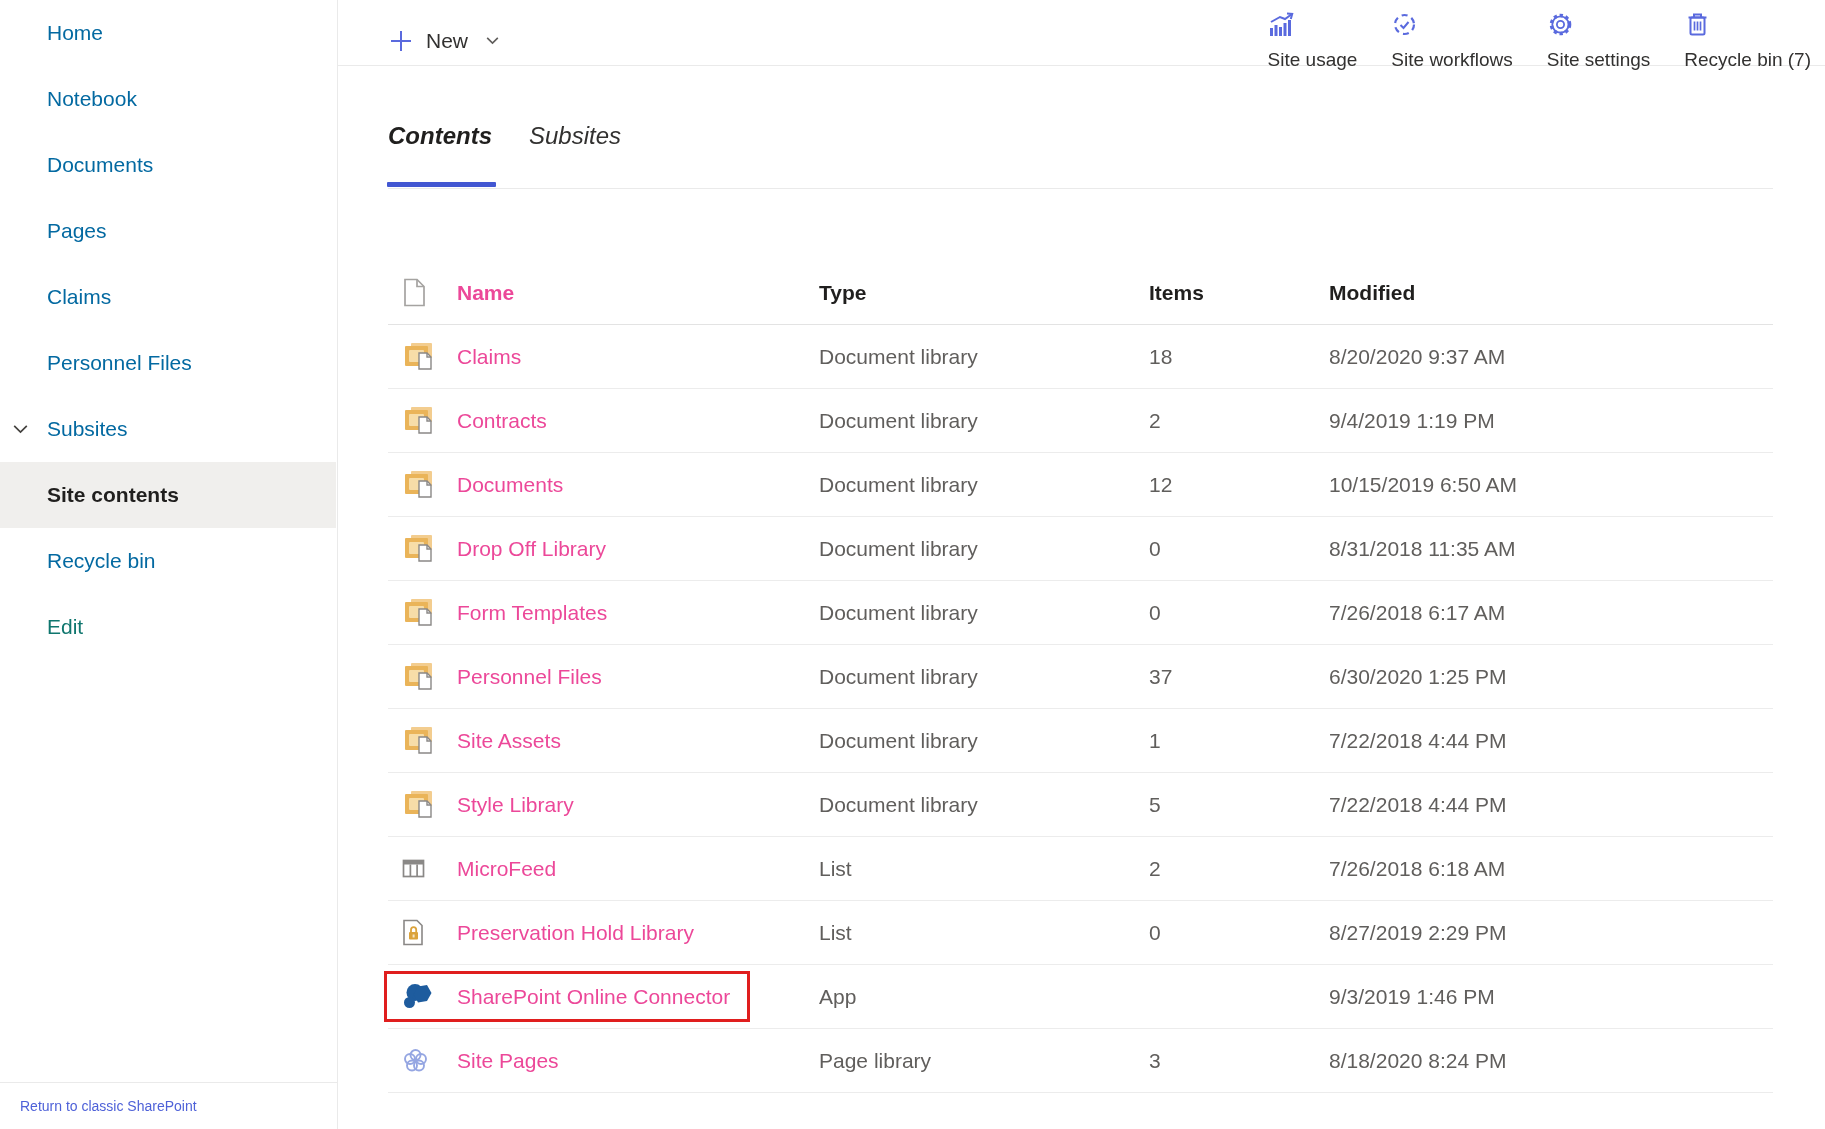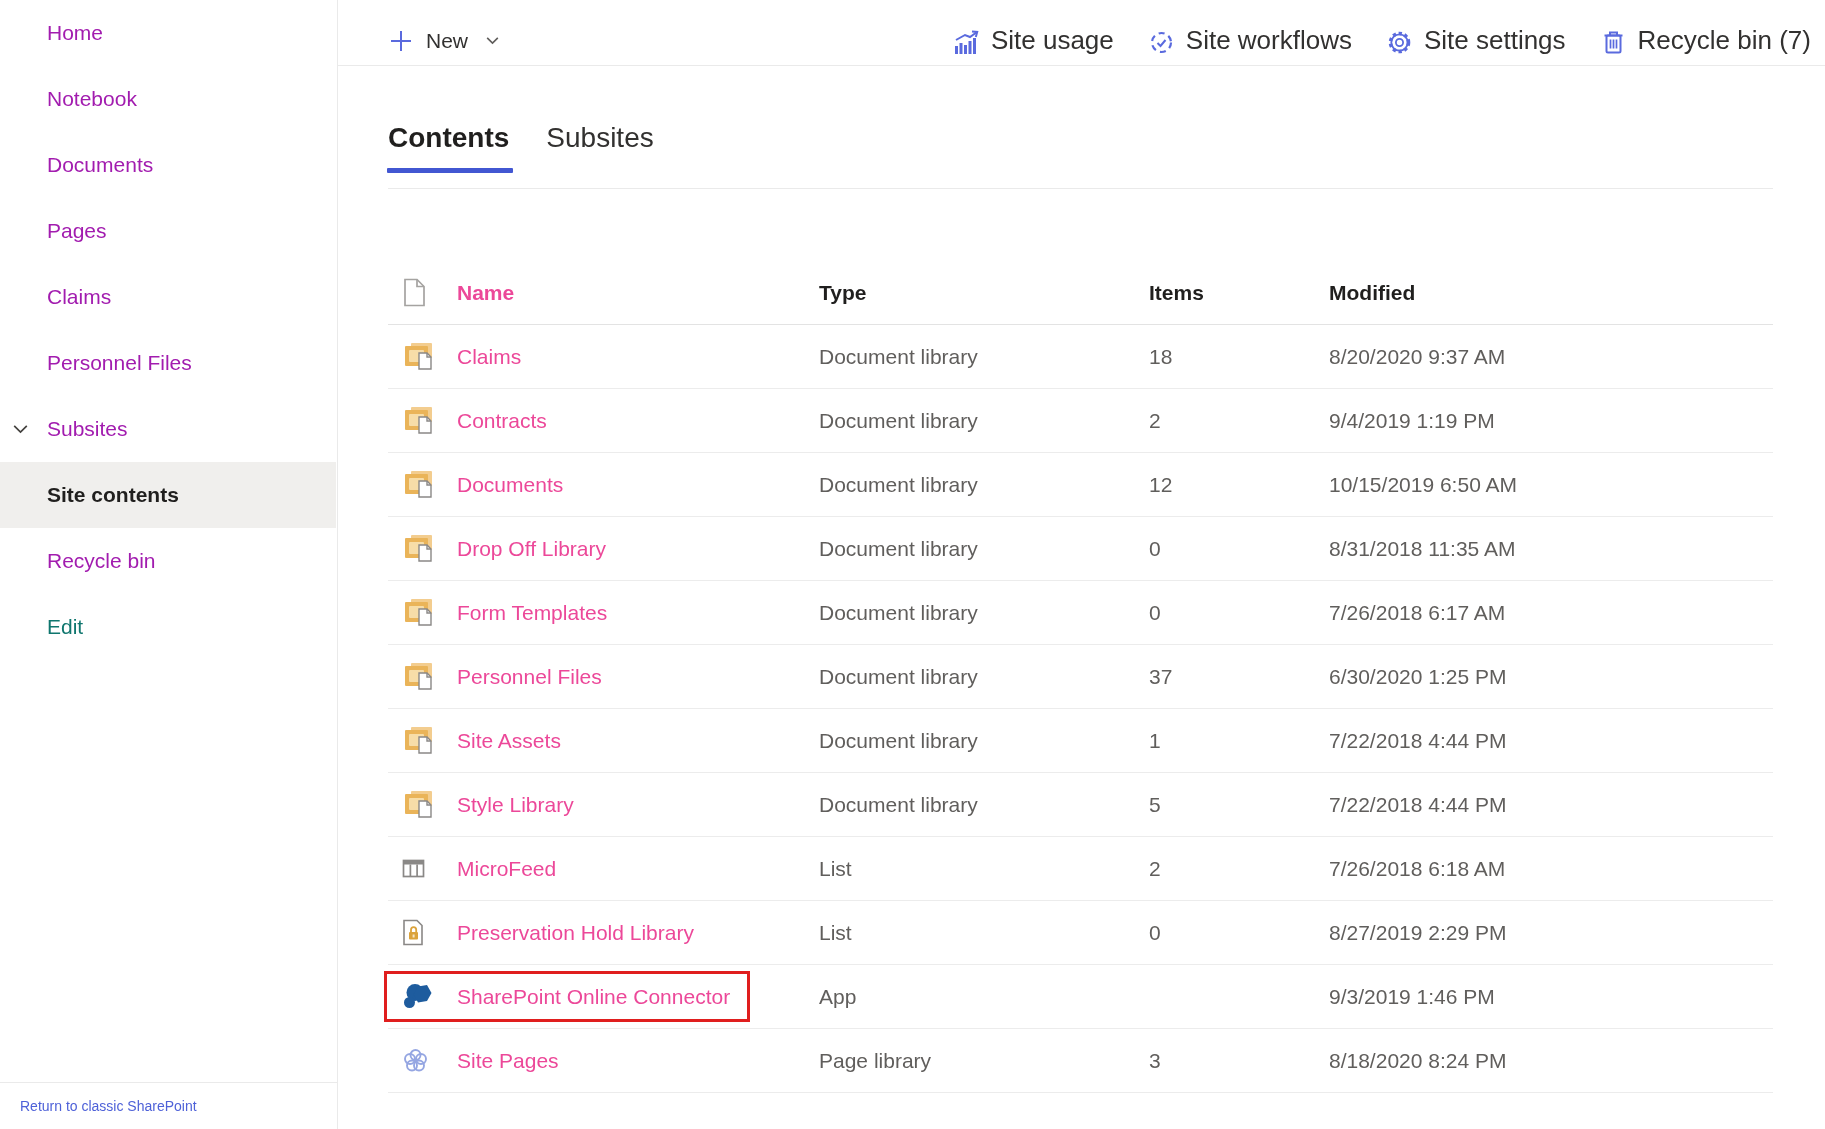--- a/index.html
+++ b/index.html
@@ -13,21 +13,21 @@
   }
 
   
   .sidebar {
     position:absolute; left:0; top:0; width:338px; height:1129px;
     border-right:1px solid #eaeaea; background:#fff;
   }
   .nav { position:absolute; top:0; left:0; right:1px; }
   .nav-item {
     height:66px; display:flex; align-items:center;
-    padding-left:47px; font-size:21px; color:#a21caf;
+    padding-left:47px; font-size:21px; color:#0369a1;
     position:relative; cursor:pointer; white-space:nowrap;
   }
   .nav-item.selected { background:#f0efed; font-weight:bold; color:#201f1e; }
   .nav-item.link { color:#0f766e; }
   .nav-item .chev { position:absolute; left:10px; top:50%; transform:translateY(-50%); display:flex; }
   .sidebar-footer {
     position:absolute; left:0; bottom:0; width:337px; height:47px;
     border-top:1px solid #eaeaea; display:flex; align-items:center;
     padding-left:20px; font-size:14px;
   }
@@ -37,25 +37,25 @@
   .main { position:absolute; left:338px; top:0; width:1487px; height:1129px; }
 
   .toolbar {
     height:66px; border-bottom:1px solid #eaeaea;
     display:flex; align-items:center; padding:16px 14px 0 50px;
   }
   .new-button { display:flex; align-items:center; gap:12px; font-size:21px; color:#323130; cursor:pointer; }
   .new-button .plus { display:flex; }
   .new-button .dd { display:flex; margin-left:4px; }
   .toolbar-right { margin-left:auto; display:flex; align-items:center; gap:34px; }
-  .tb-action { display:flex; align-items:flex-end; gap:11px; font-size:26px; color:#323130; cursor:pointer; white-space:nowrap; }
+  .tb-action { display:flex; align-items:flex-start; gap:11px; font-size:19px; color:#323130; cursor:pointer; white-space:nowrap;flex-direction:column; }
   .tb-action .ticon { display:flex; }
 
   .tabs { position:absolute; left:50px; top:122px; display:flex; gap:37px; }
-  .tab { font-size:28px; color:#323130; padding-bottom:19px; position:relative; cursor:pointer; }
+  .tab { font-size:24px; color:#323130; padding-bottom:37px; position:relative; cursor:pointer;font-style:italic; }
   .tab.active { font-weight:bold; color:#201f1e; }
   .tab.active::after {
     content:""; position:absolute; left:-1px; right:-4px; bottom:0; height:5px;
     background:#4257d2; border-radius:1px;
   }
   .tabs-divider { position:absolute; left:50px; top:188px; width:1385px; border-top:1px solid #eaeaea; }
 
   
   .table { position:absolute; left:50px; top:261px; width:1385px; }
   .trow {

